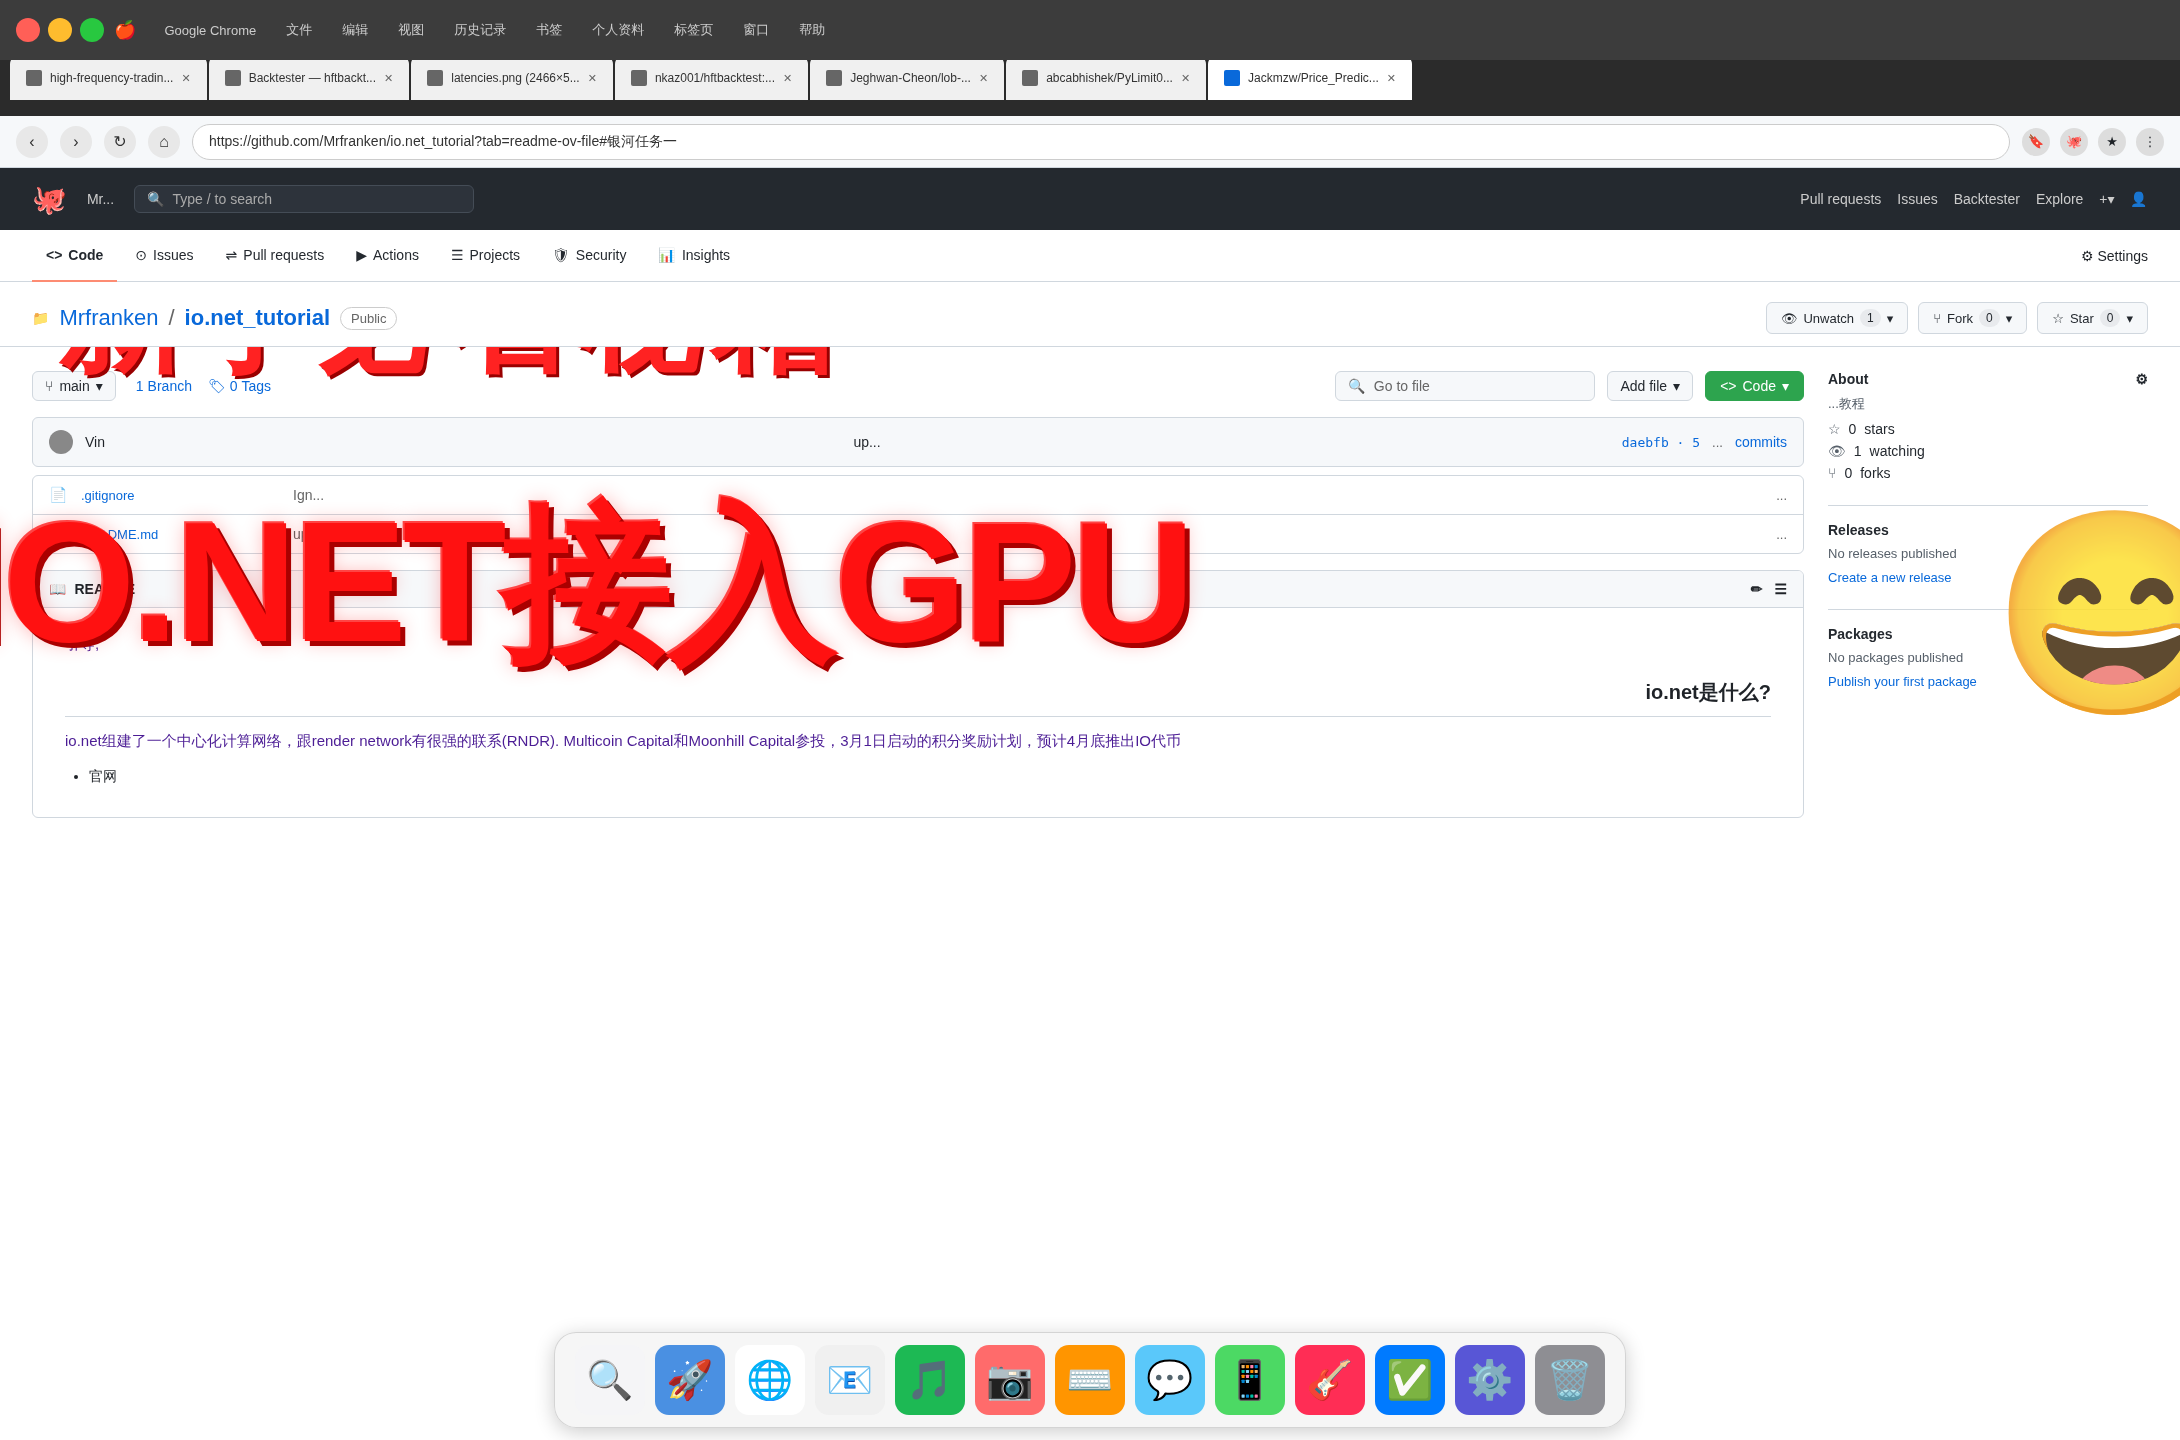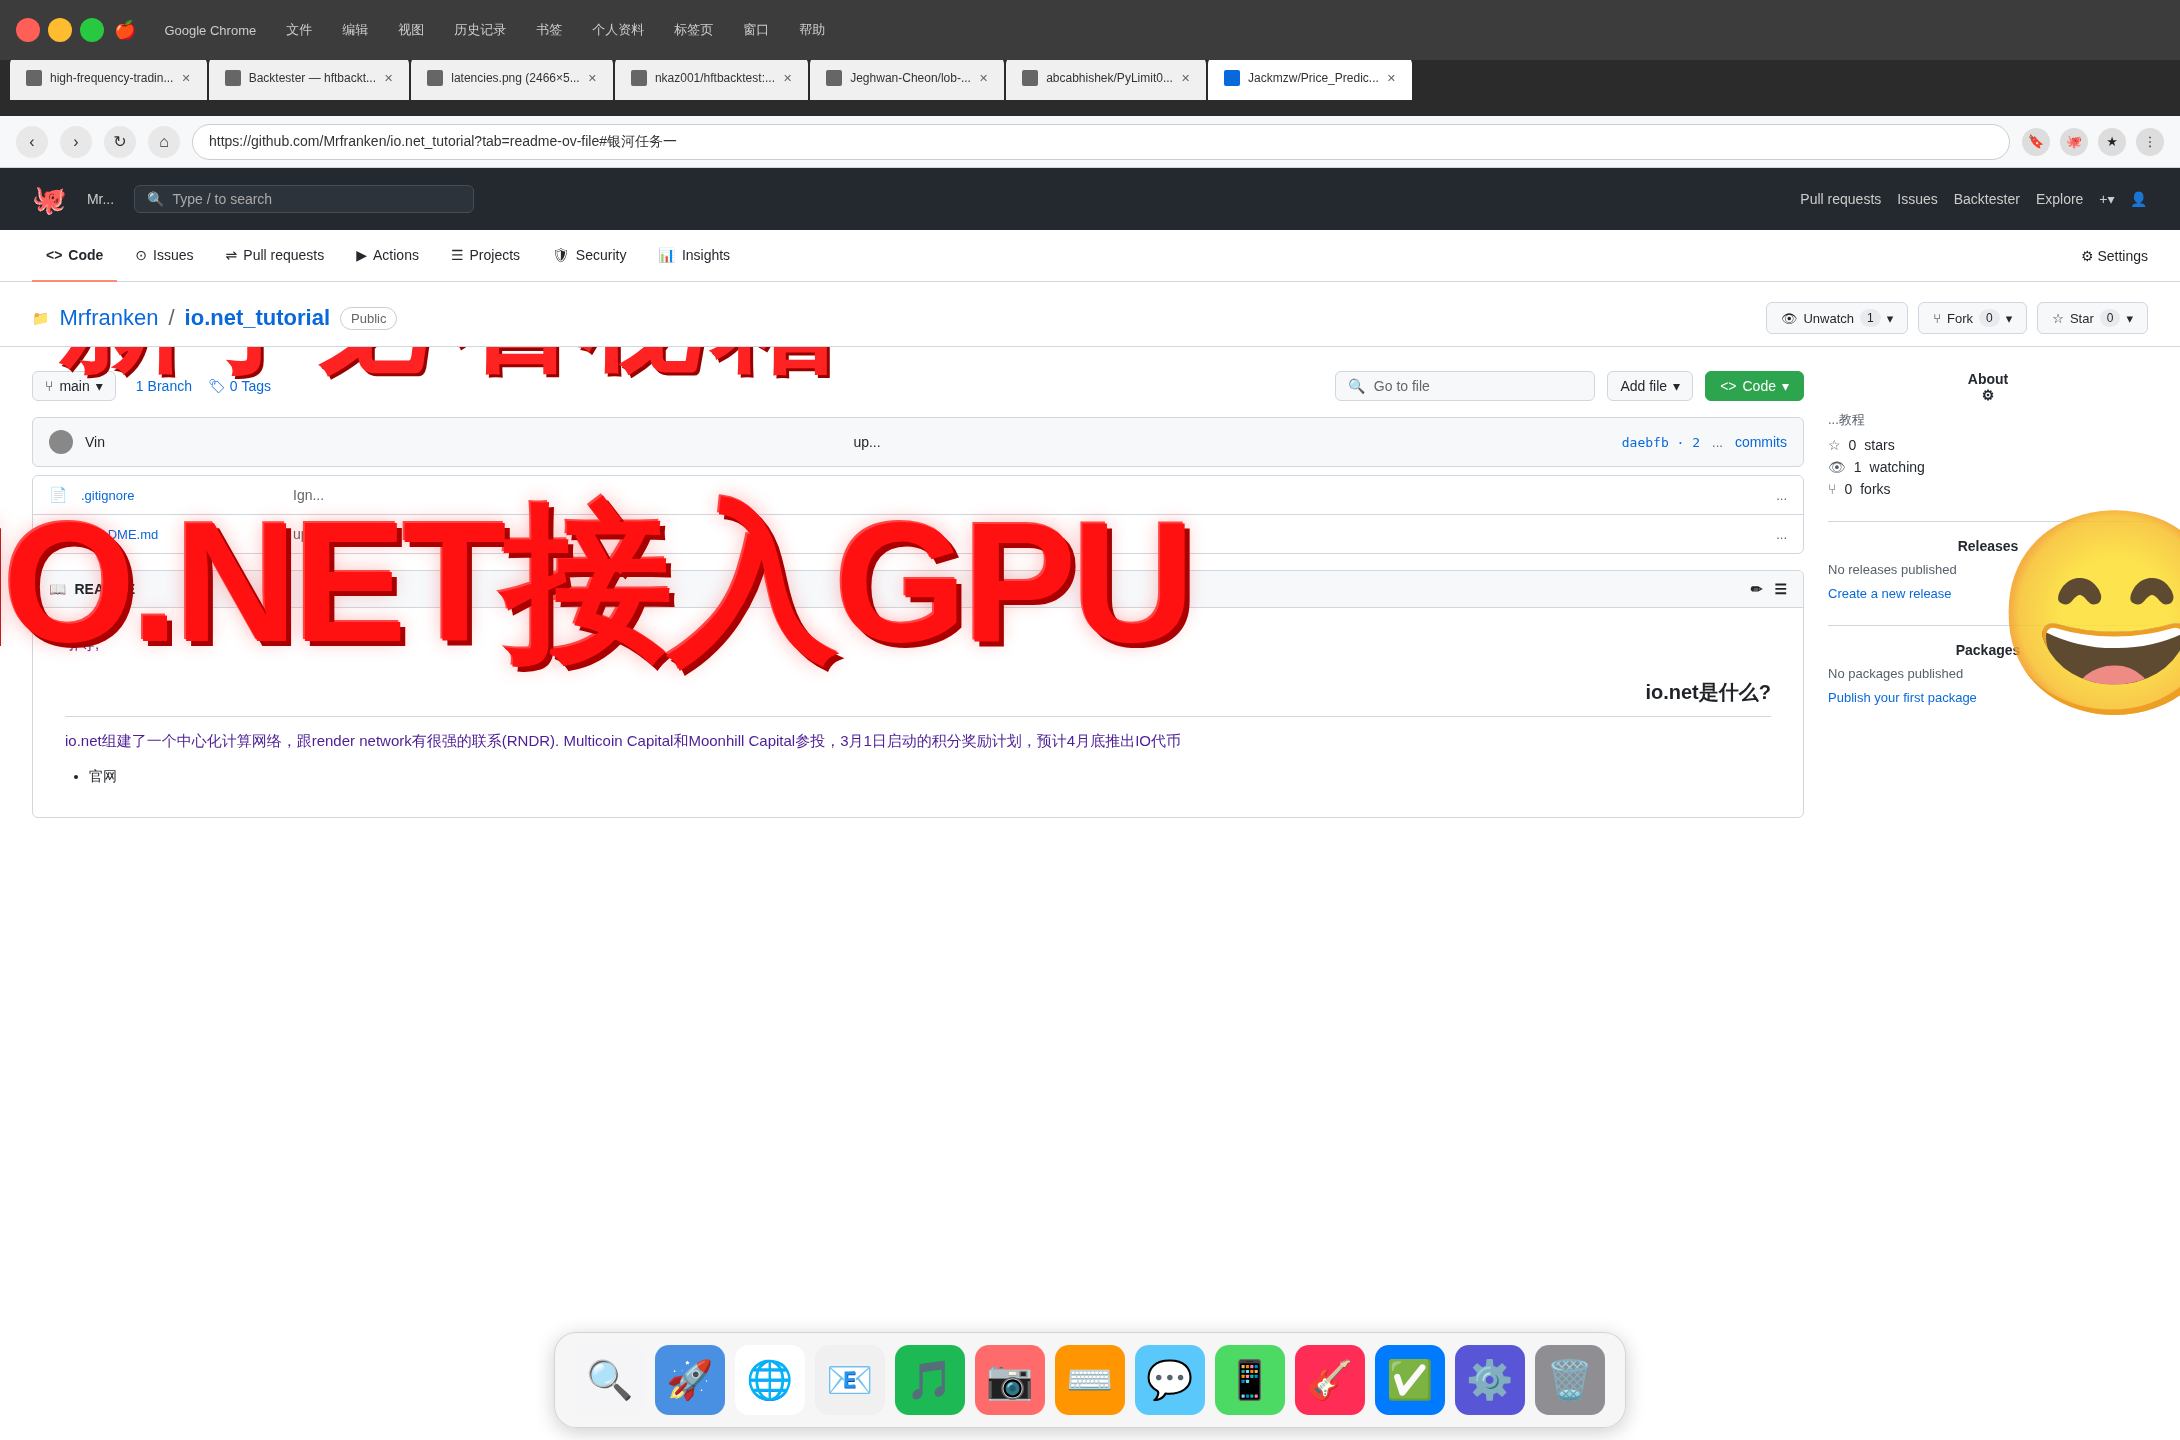--- a/index.html
+++ b/index.html
@@ -79,21 +79,21 @@
     .readme-box { border: 1px solid #d0d7de; border-radius: 6px; overflow: hidden; }
     .readme-header { background: #f6f8fa; border-bottom: 1px solid #d0d7de; padding: 10px 16px; display: flex; align-items: center; gap: 8px; font-size: 14px; font-weight: 600; }
     .readme-body { padding: 24px 32px; line-height: 1.6; }
     .readme-body h2 { font-size: 20px; border-bottom: 1px solid #d0d7de; padding-bottom: 8px; margin: 20px 0 12px; text-align: right; }
     .readme-body p { margin-bottom: 12px; color: #4c1d95; font-size: 15px; }
     .readme-body ul { margin-left: 24px; }
     .readme-body li { margin-bottom: 6px; }
 
     
     .sidebar-section { margin-bottom: 24px; }
-    .sidebar-section h3 { font-size: 14px; font-weight: 600; color: #24292f; margin-bottom: 8px; display: flex; align-items: center; justify-content: space-between; flex-direction: column; }
+    .sidebar-section h3 { font-size: 14px; font-weight: 600; color: #24292f; margin-bottom: 8px; display: flex; align-items: center; justify-content: space-between; }
     .sidebar-text { font-size: 13px; color: #57606a; margin-bottom: 8px; }
     .sidebar-link { color: #0969da; font-size: 13px; cursor: pointer; }
     .sidebar-stat { display: flex; align-items: center; gap: 8px; font-size: 14px; color: #24292f; margin-bottom: 6px; }
     .sidebar-stat-icon { color: #57606a; }
     .divider { border: none; border-top: 1px solid #d0d7de; margin: 16px 0; }
 
     
     .overlay-container { position: absolute; top: 0; left: 0; width: 100%; height: 100%; pointer-events: none; overflow: hidden; }
     .dock-icon { width: 70px; height: 70px; border-radius: 14px; display: flex; align-items: center; justify-content: center; font-size: 38px; cursor: pointer; }
   </style>
@@ -293,21 +293,21 @@
           <span>&lt;&gt;</span>
           <span>Code</span>
           <span>▾</span>
         </div>
       </div>
 
       <div class="commit-bar">
         <div class="commit-avatar"></div>
         <span class="commit-info">Vin</span>
         <span class="commit-info">up...</span>
-        <span class="commit-hash">daebfb · 2</span>
+        <span class="commit-hash">daebfb · 5</span>
         <span class="commit-time">...</span>
         <span class="meta-link" style="margin-left:auto;">
           <span>commits</span>
         </span>
       </div>
 
       <div class="file-table">
         <div class="file-row">
           <span class="file-icon">📄</span>
           <span class="file-name">.gitignore</span>

